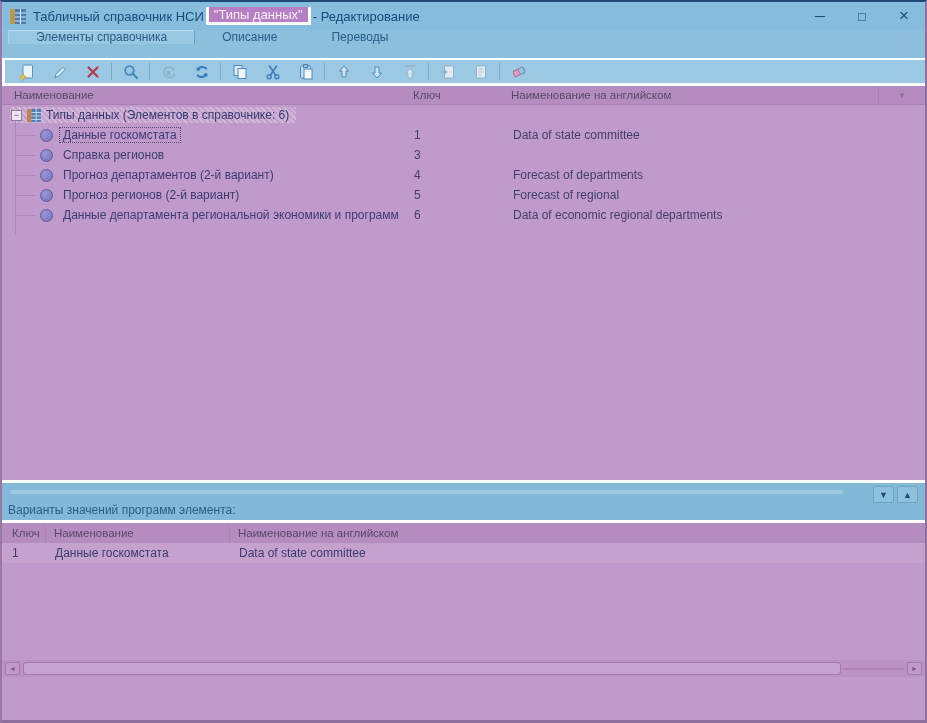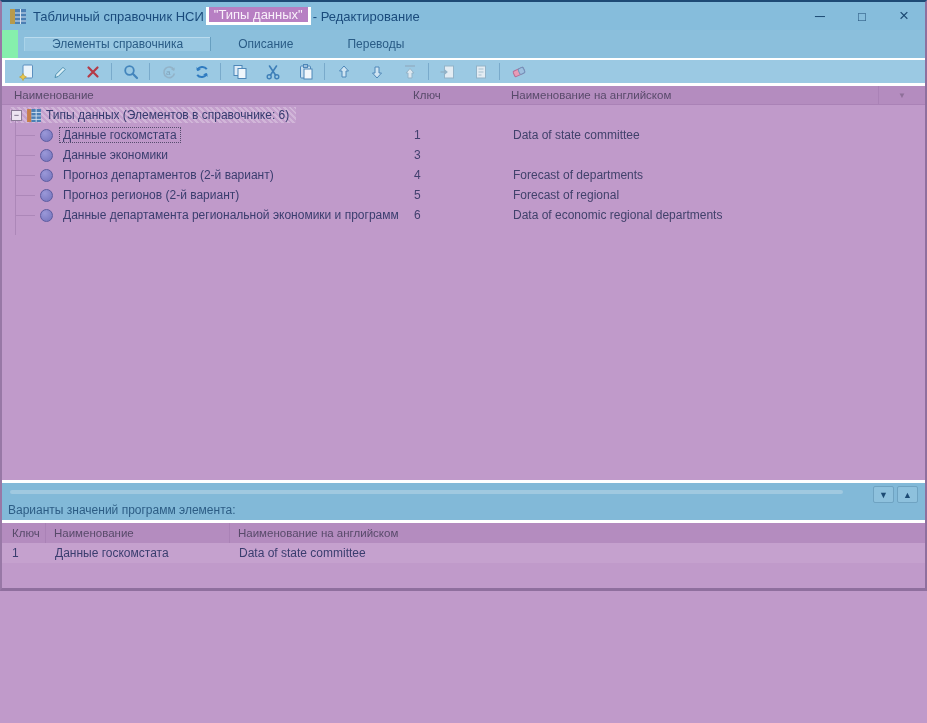--- a/index.html
+++ b/index.html
@@ -3,27 +3,27 @@
 <meta charset="utf-8">
 <style>
   * { box-sizing: border-box; }
   html,body { margin:0; padding:0; }
   body {
     width:927px; height:723px;
     font-family:"Liberation Sans", sans-serif;
     background:#C09ACA;
   }
   .window{
-    width:927px; height:591px;
+    width:927px; height:723px;
     display:flex; flex-direction:column;
     border-top:2px solid #1E4A75;
     border-left:2px solid #9878A6;
     border-right:2px solid #8F6F9E;
     border-bottom:3px solid #8F6F9E;
-    background:#86efac;
+    background:#c4b5fd;
     overflow:hidden;
   }
   
   .titlebar{
     height:28px; flex:0 0 28px;
     background:#86BDDC;
     display:flex; align-items:stretch;
     color:#1A4B7C; font-size:13px;
   }
   .titlebar .app-icon{ display:flex; align-items:center; padding-left:8px; padding-right:7px; }
@@ -47,22 +47,22 @@
   .menubar{
     height:26px; flex:0 0 26px; background:#8EC2DF;
     display:flex; align-items:center;
     color:#225581; font-size:12px;
   }
   .grip{ width:4px; height:15px; border-left:2px dotted #6FA3C4; margin-left:6px; margin-right:6px; }
   .menu-item{ padding:0 12px; height:100%; display:flex; align-items:center; }
   
   .tabstrip{
     height:28px; flex:0 0 28px; background:#8BBFDC;
-    display:flex; align-items:center;
-    font-size:12px; color:#2A5C86; padding-left:6px;margin-left:16px;
+    display:flex; align-items:flex-start;
+    font-size:12px; color:#2A5C86; padding-left:6px;
   }
   .tab{ padding:0 27px; display:flex; align-items:center; }
   .tab.active{
     background:#99C8E2;
     border-right:1px solid #679FC0;
     border-left:1px solid #A9D3E9;
     box-shadow:inset 0 1px 0 #BBDCEE;
   }
   
   .toolbar{
@@ -340,21 +340,21 @@
         <span class="namecell">
             <span class="bullet"></span>
             <span class="ilabel sel">Данные госкомстата</span>
           </span>
         <span class="key">1</span>
         <span class="en">Data of state committee</span>
       </div>
       <div class="trow">
         <span class="namecell">
             <span class="bullet"></span>
-            <span class="ilabel">Данные экономики</span>
+            <span class="ilabel">Справка регионов</span>
           </span>
         <span class="key">3</span>
       </div>
       <div class="trow">
         <span class="namecell">
             <span class="bullet"></span>
             <span class="ilabel">Прогноз департаментов (2-й вариант)</span>
           </span>
         <span class="key">4</span>
         <span class="en">Forecast of departments</span>

